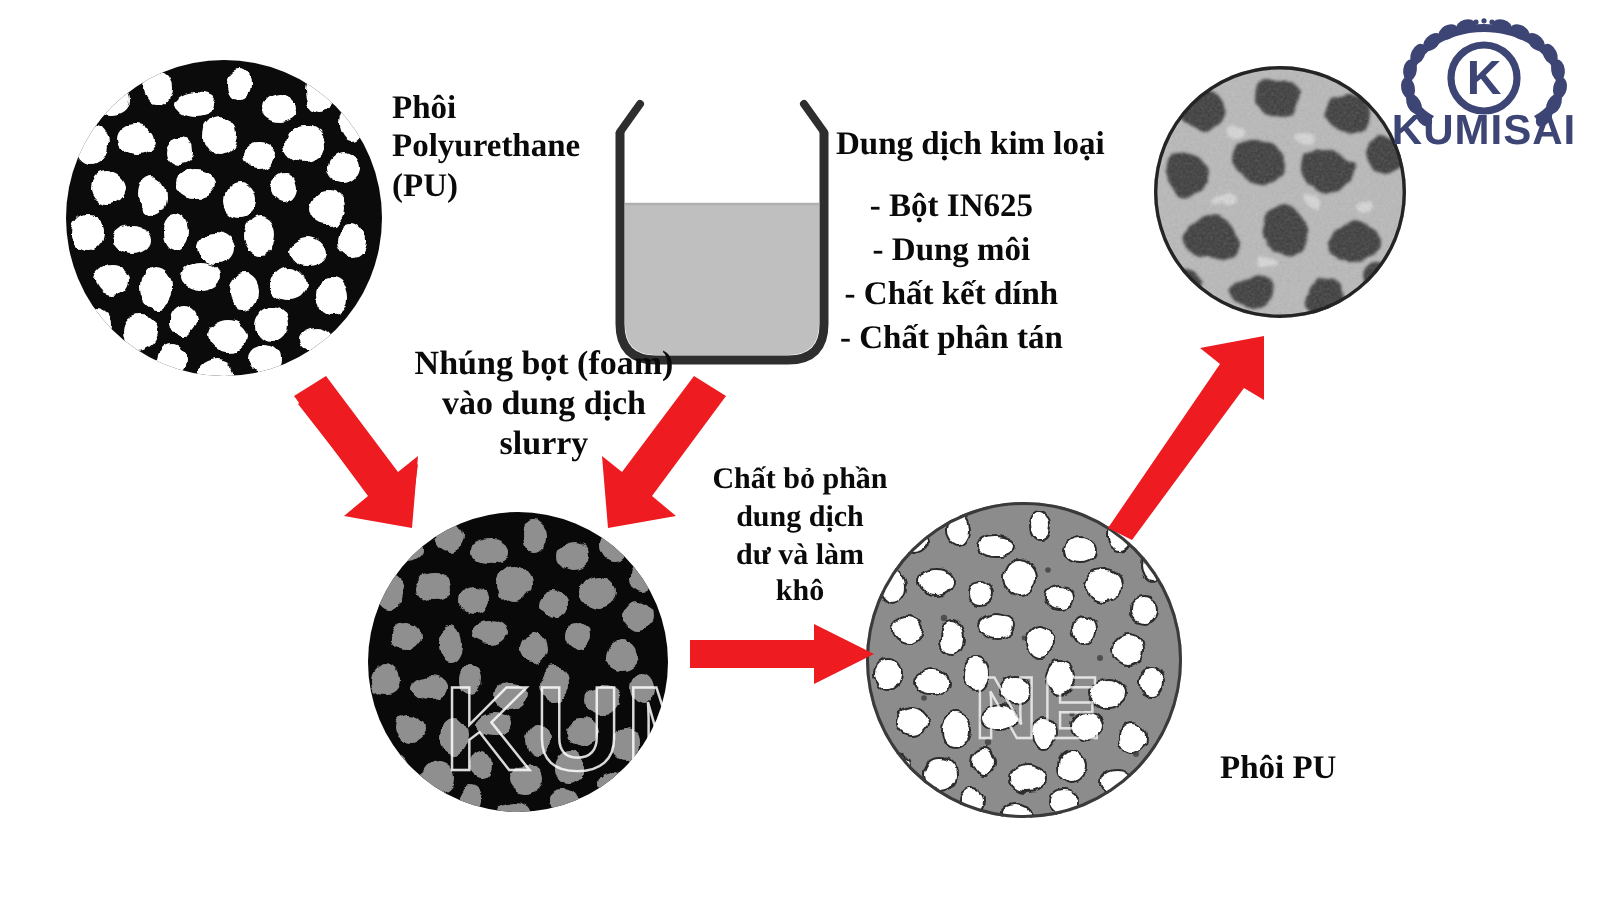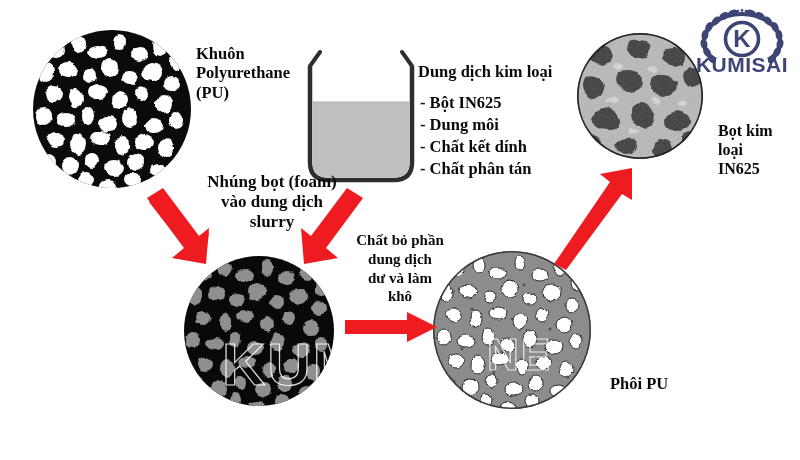--- a/index.html
+++ b/index.html
@@ -16,21 +16,21 @@
   
   .lbl{
     position:absolute;
     font-family:"Liberation Serif", serif;
     color:#0a0a0a;
     font-weight:700;
     line-height:1.18;
     white-space:pre-line;
   }
   .lbl.center{text-align:center;}
-  .lbl.left{text-align:left;}
+  .lbl.left{text-align:center;}
 
   #label-pu-mold{left:196px;top:44px;font-size:16.5px;text-align:left;}
   #label-solution-title{left:418px;top:62px;font-size:16.5px;}
   #label-solution-list{left:420px;top:92px;font-size:16.5px;line-height:1.33;}
   #label-dip{left:192px;top:172px;font-size:17px;text-align:center;width:160px;}
   #label-remove{left:348px;top:231px;font-size:15px;text-align:center;width:104px;line-height:1.25;}
   #label-metalfoam{left:718px;top:122px;font-size:16px;text-align:left;}
   #label-phoipu{left:610px;top:374px;font-size:16.5px;text-align:right;}
 
   
@@ -361,39 +361,36 @@
             <circle cx="52" cy="2.4" r="1.3"></circle>
             <circle cx="56" cy="3" r="1.3"></circle>
         </g>
         <circle cx="52" cy="31" r="16.5" fill="none" stroke="#3d4575" stroke-width="3.6"></circle>
       </g>
       <text x="52" y="39" text-anchor="middle" font-family="Liberation Sans, sans-serif" font-size="24" font-weight="700" fill="#3d4575">K</text>
       <text x="52" y="64" text-anchor="middle" font-family="Liberation Sans, sans-serif" font-size="21" font-weight="800" letter-spacing="0.5" fill="#3d4575">KUMISAI</text>
     </svg>
   </div>
 
-  <div class="lbl left" id="label-pu-mold">Khuôn
+  <div class="lbl left" id="label-pu-mold">Phôi
 Polyurethane
 (PU)</div>
 
   <div class="lbl left" id="label-solution-title">Dung dịch kim loại</div>
 
   <div class="lbl left" id="label-solution-list">- Bột IN625
 - Dung môi
 - Chất kết dính
 - Chất phân tán</div>
 
   <div class="lbl center" id="label-dip">Nhúng bọt (foam)
 vào dung dịch
 slurry</div>
 
   <div class="lbl center" id="label-remove">Chất bỏ phần
 dung dịch
 dư và làm
 khô</div>
 
-  <div class="lbl left" id="label-metalfoam">Bọt kim
-loại
-IN625</div>
 
   <div class="lbl left" id="label-phoipu">Phôi PU</div>
 
 </div>
 
 </body></html>

